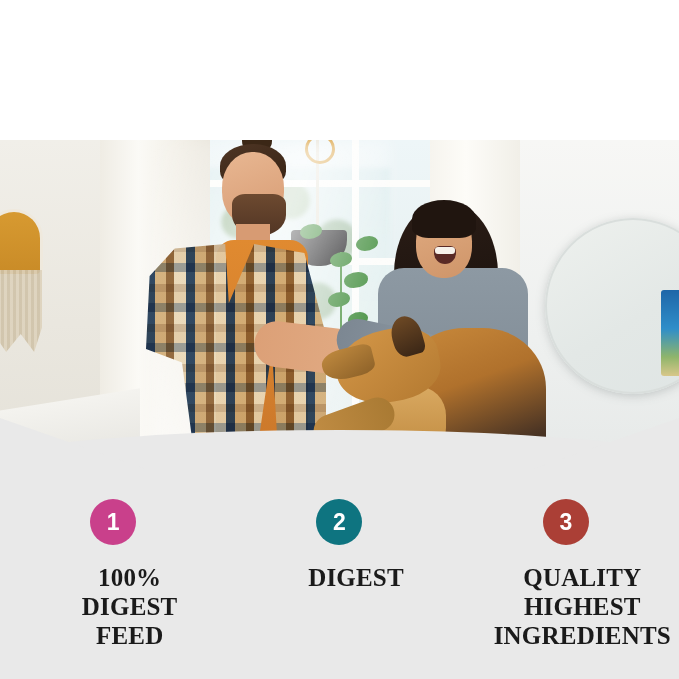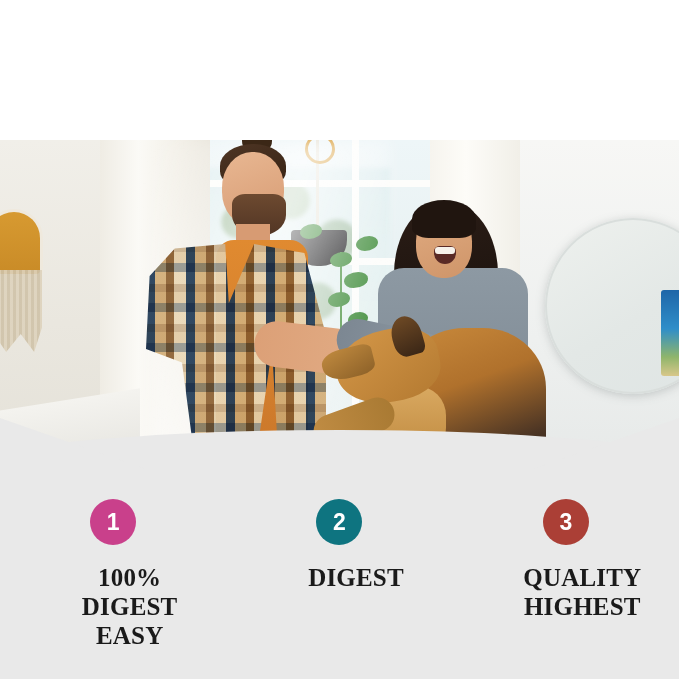--- a/index.html
+++ b/index.html
@@ -416,34 +416,35 @@
   <div class="bottom-right-fill"></div>
   <div class="bottom-solid"></div>
 
   <div class="features">
 
     <div class="feature">
       <div class="num-circle c1">1</div>
       <div class="feature-label">
         <span>100%</span>
         <span>DIGEST</span>
-        <span>EASY</span>
+        <span>FEED</span>
       </div>
     </div>
 
     <div class="feature">
       <div class="num-circle c2">2</div>
       <div class="feature-label">
         <span>DIGEST</span>
       </div>
     </div>
 
     <div class="feature">
       <div class="num-circle c3">3</div>
       <div class="feature-label">
         <span>QUALITY</span>
         <span>HIGHEST</span>
+        <span>INGREDIENTS</span>
       </div>
     </div>
 
   </div>
 
 </div>
 
 </body></html>

